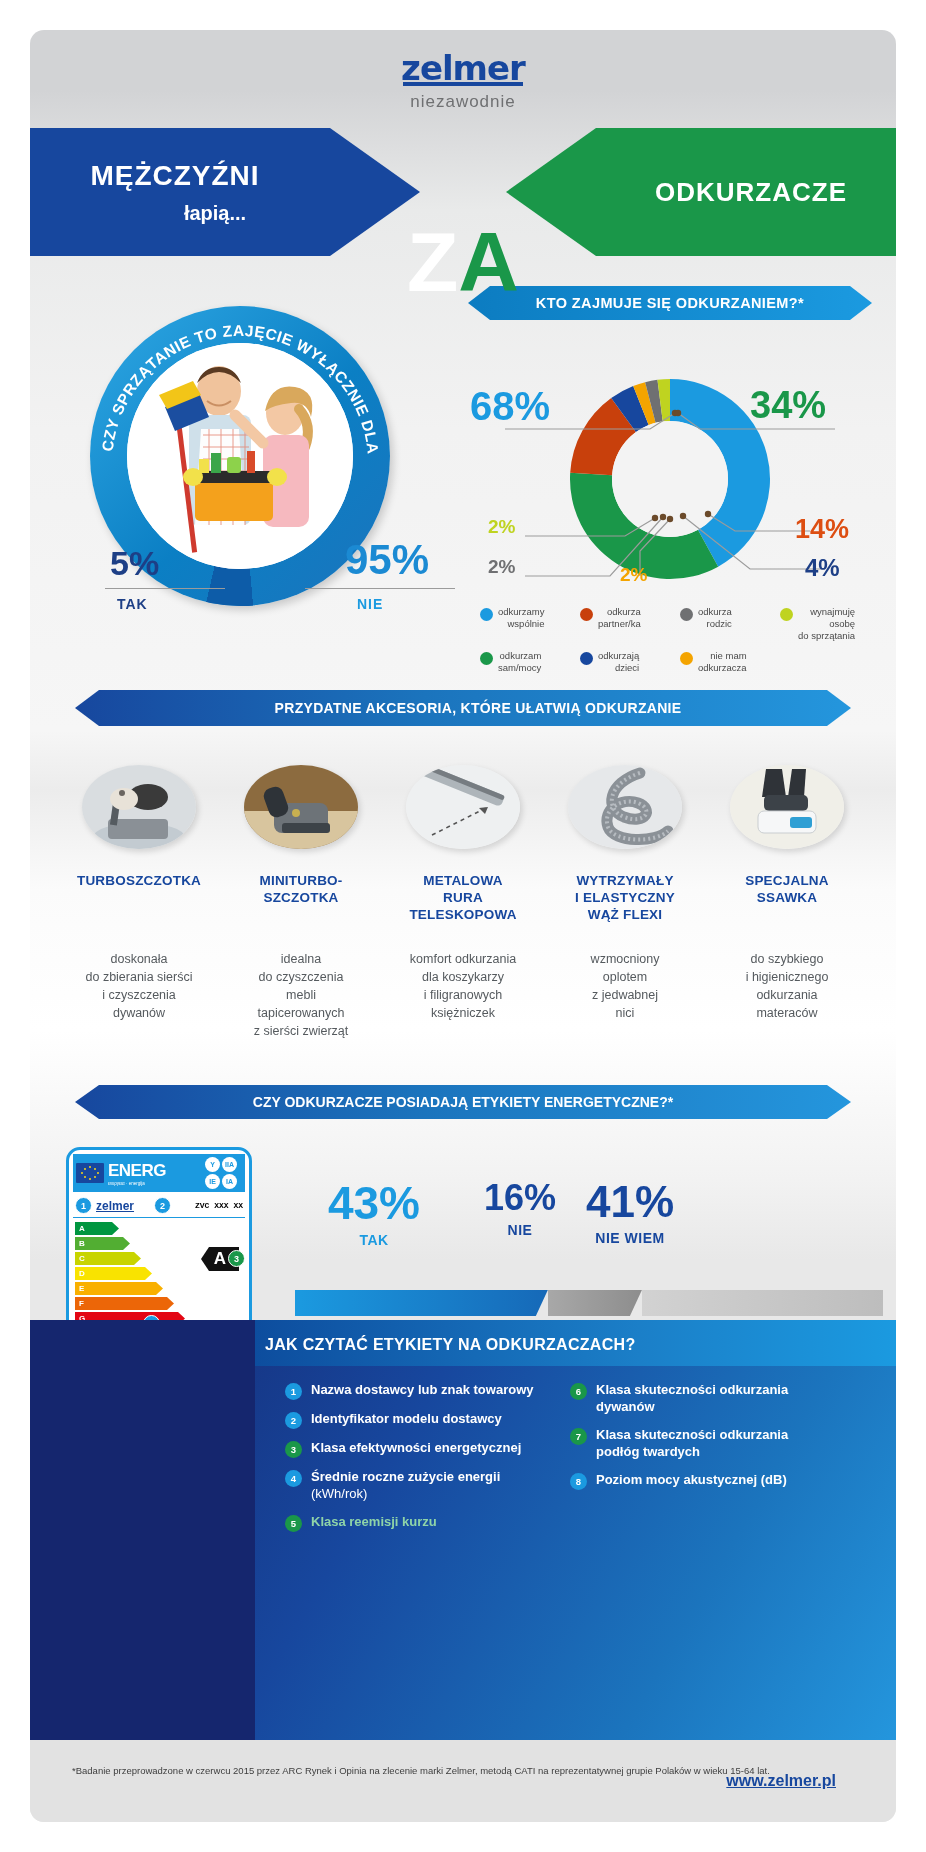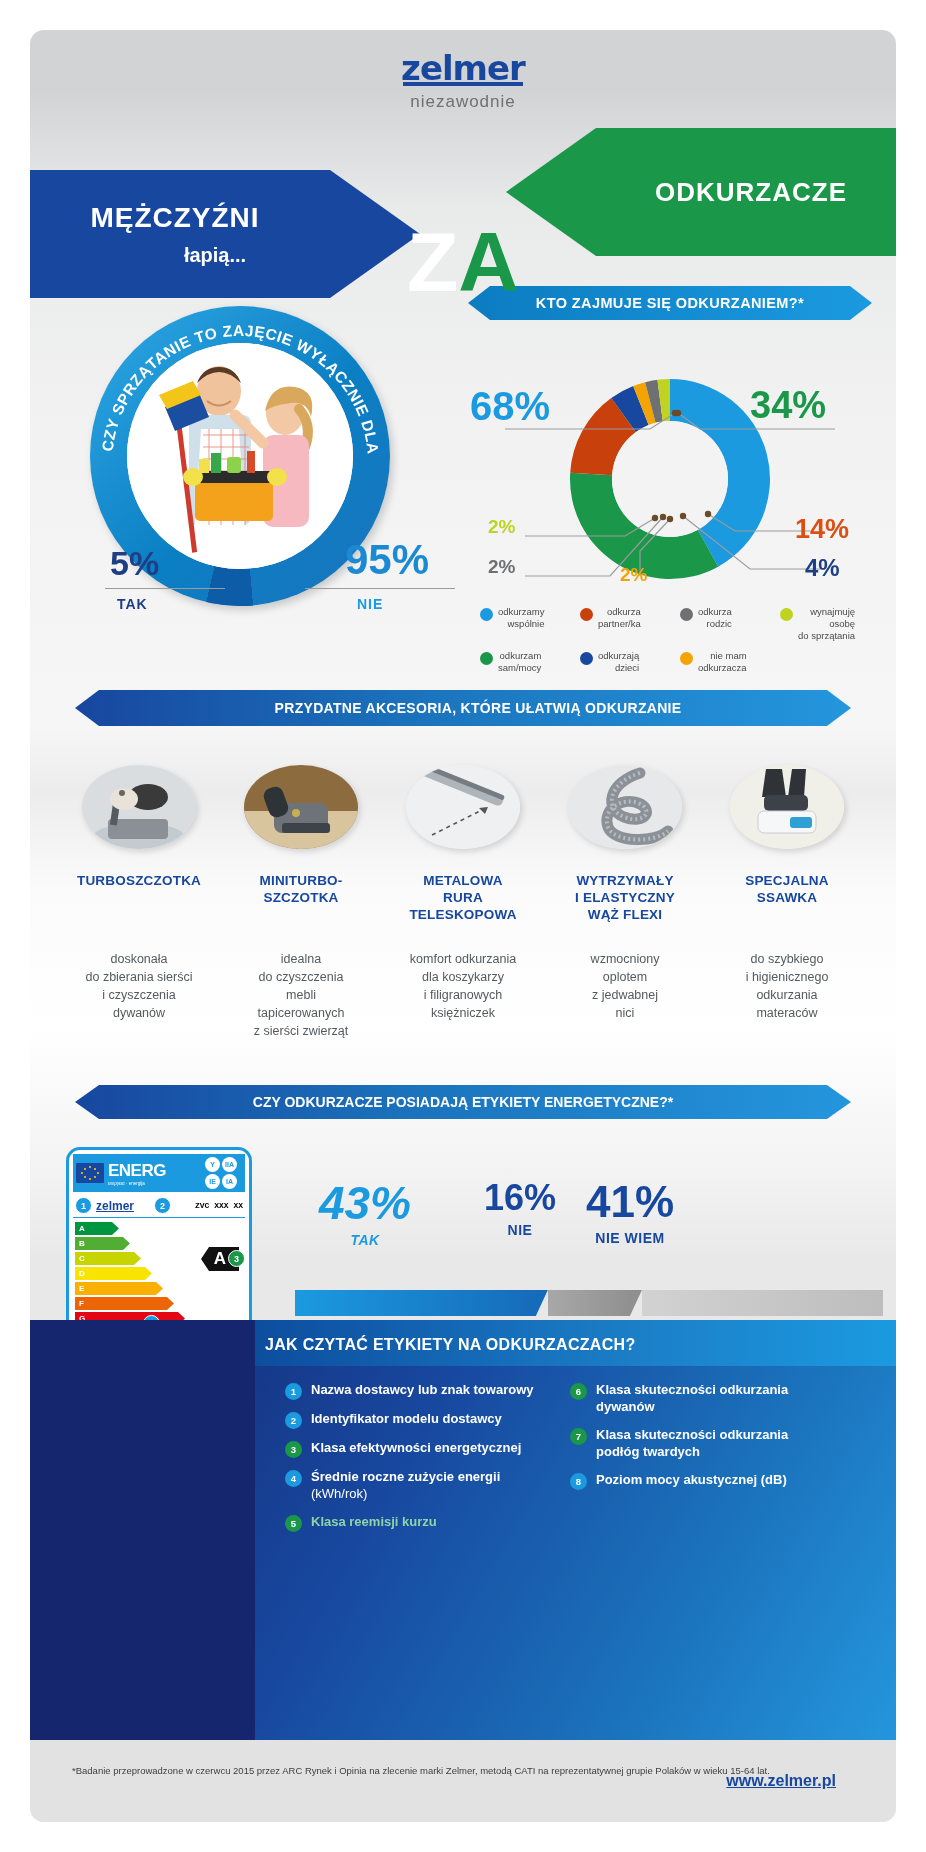--- a/index.html
+++ b/index.html
@@ -31,21 +31,20 @@
     position:absolute; left:-30px; top:98px; width:926px; height:128px;
   }
   .band-left, .band-right {
     position:absolute; top:0; height:128px; display:flex; align-items:center;
   }
   .band-left {
     left:0; width:420px; background:#17479e;
     clip-path:polygon(0 0, 330px 0, 420px 64px, 330px 128px, 0 128px);
     flex-direction:column; justify-content:center; align-items:center;
     padding-right:70px;
-    margin-top:42px;
   }
   .band-right {
     right:0; width:420px; background:#1a9749;
     clip-path:polygon(90px 0, 420px 0, 420px 128px, 90px 128px, 0 64px);
     justify-content:center; padding-left:70px;
   }
   .band-left .t1 { color:#fff; font-size:28px; font-weight:bold; letter-spacing:1px; }
   .band-left .t2 { color:#fff; font-size:20px; font-weight:bold; margin-top:10px; margin-left:80px; }
   .band-right .t1 { color:#fff; font-size:26px; font-weight:bold; letter-spacing:1px; }
   .za {
@@ -541,21 +540,21 @@
       <div class="ebox" style="position:absolute;left:10px;bottom:14px;">ABCDEFG</div>
       <span class="num-badge" style="background:#1a9749;left:2px;bottom:32px">6</span>
 
       <div class="ebox" style="position:absolute;right:10px;bottom:14px;">ABCDEFG</div>
       <span class="num-badge" style="background:#1a9749;right:58px;bottom:32px">7</span>
 
       <div style="position:absolute;left:8px;bottom:4px;font-size:5px;font-weight:bold;color:#17479e">665/2013 - I</div>
     </div>
 
     <div class="pcts" id="energy-stats">
-        <div class="pct-item" style="left: 0px; top: 0px; width: 130px; font-style: italic;">
+        <div class="pct-item" style="left: 9px; top: 0px; width: 130px;">
           <div class="pct-n" style="color: rgb(27, 154, 224); font-size: 46px;">43%</div>
           <div class="pct-l" style="color: rgb(27, 154, 224);">TAK</div>
         </div>
         <div class="pct-item" style="left: 155px; top: 0px; width: 130px;">
           <div class="pct-n" style="color: rgb(23, 71, 158); font-size: 36px;">16%</div>
           <div class="pct-l" style="color: rgb(23, 71, 158);">NIE</div>
         </div>
         <div class="pct-item" style="left: 265px; top: 0px; width: 130px;">
           <div class="pct-n" style="color: rgb(23, 71, 158); font-size: 44px;">41%</div>
           <div class="pct-l" style="color: rgb(23, 71, 158);">NIE WIEM</div>

